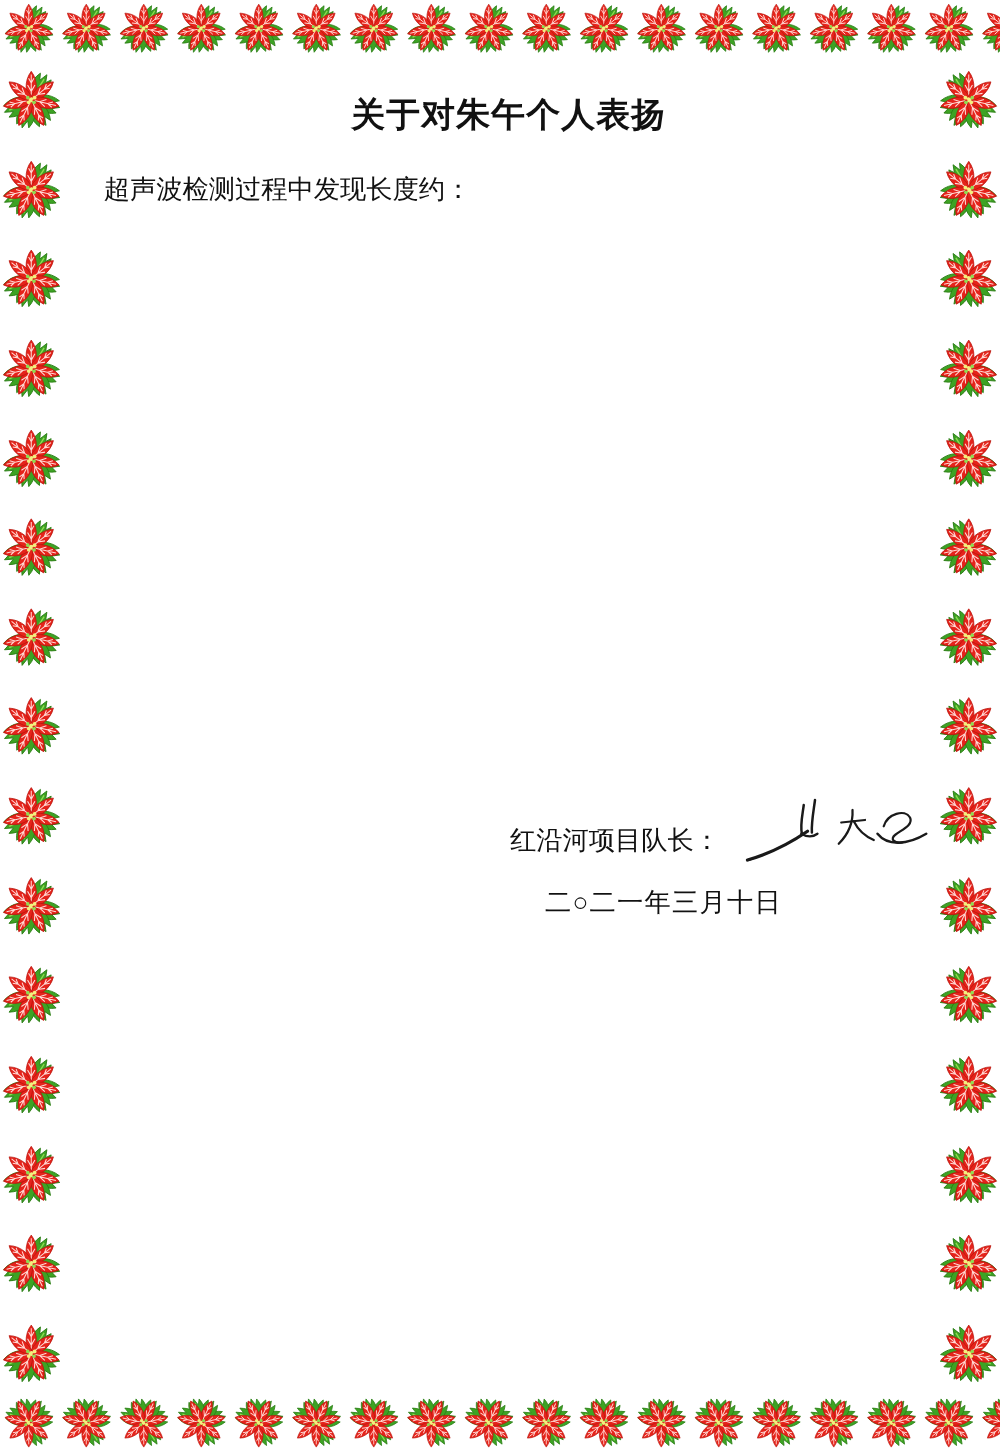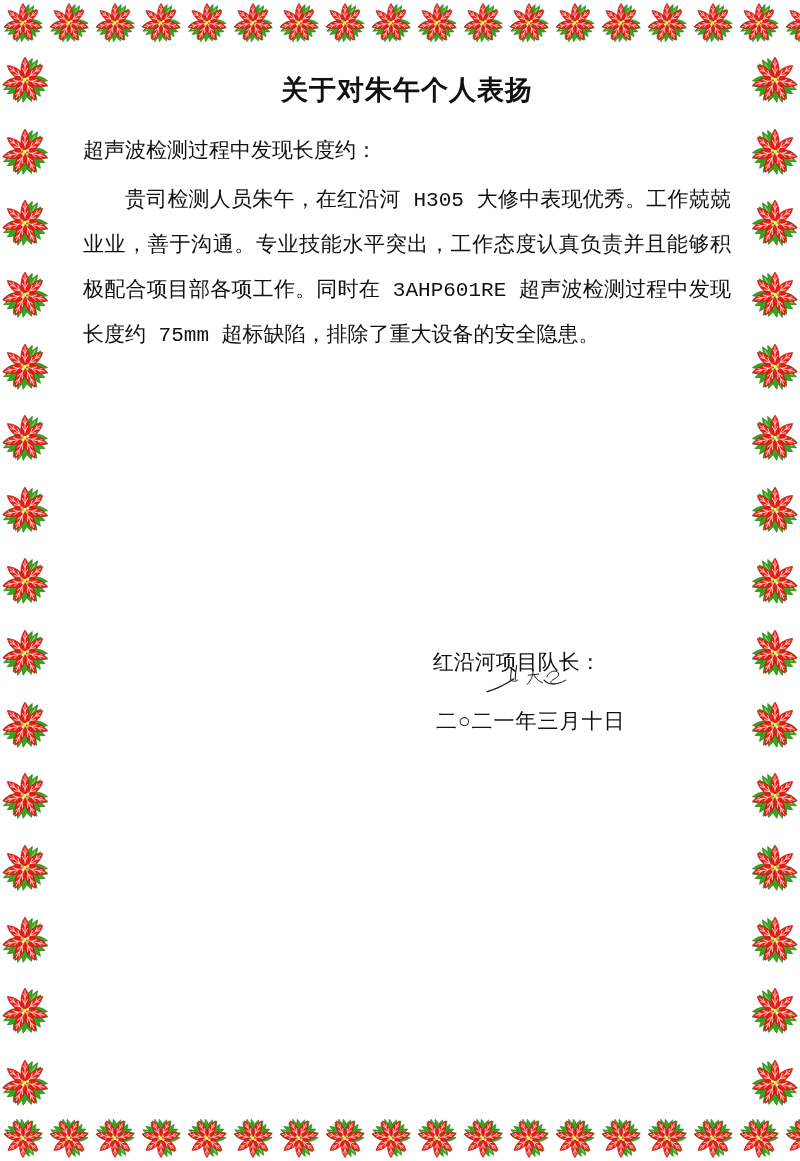--- a/index.html
+++ b/index.html
@@ -2,21 +2,21 @@
 <html style="--red: #e5231b; --red-dark: #b8150d; --vein: #ffd9d4; --leaf: #3da324; --leaf-dark: #2a7d14; --leaf-light: #8fdc52; --center: #f3ef7e; --ink: #111111; --paper: #ffffff;"><head>
 <meta charset="utf-8">
 <style>
   html,body { margin:0; padding:0; background:#ffffff; }
   .page {
     position:relative;
     width:800px; height:1161px;
     margin:0 auto;
     background:var(--paper,#ffffff);
     overflow:hidden;
-    font-family:Liberation Mono, monospace;
+    font-family:Liberation Sans, sans-serif;
     color:var(--ink,#111111);
   }
   
   .border-row {
     position:absolute; left:0; right:0; height:46px;
     display:flex; justify-content:space-between; align-items:flex-start;
   }
   .border-top { top:-1px; }
   .border-bottom { bottom:-1px; transform:scaleY(-1); }
   .border-col {
@@ -47,21 +47,21 @@
     font-size:21px; line-height:45px;
     text-align:justify;
     text-indent:2em;
   }
   .para + .para { margin-top:5px; }
   .closing {
     position:absolute; top:648px; left:325px;
     font-size:21px;
   }
   .sig-row {
-    display:flex; align-items:center; height:48px;flex-direction:column;
+    display:flex; align-items:center; height:48px;
   }
   .sig-label { white-space:nowrap; }
   .sig-svg { margin-left:18px; margin-top:-14px; }
   .date-line {
     margin-top:4px; line-height:45px;
     letter-spacing:1px;
     margin-left:28px;
   }
   .defs-svg { position:absolute; width:0; height:0; }
 </style>
@@ -309,21 +309,20 @@
       <svg viewBox="0 0 64 64" width="54" height="54">
         <use href="#poinsettia"></use>
       </svg>
     </div>
 
   <div class="content">
     <h1 class="title">关于对朱午个人表扬</h1>
 
     <div class="salutation">超声波检测过程中发现长度约：</div>
 
-    <p class="para">贵司检测人员朱午，在红沿河 H305 大修中表现优秀。工作兢兢业业，善于沟通。专业技能水平突出，工作态度认真负责并且能够积极配合项目部各项工作。同时在 3AHP601RE 超声波检测过程中发现长度约 75mm 超标缺陷，排除了重大设备的安全隐患。</p>
 
     <div class="closing">
       <div class="sig-row">
         <span class="sig-label">红沿河项目队长：</span>
         <svg class="sig-svg" width="150" height="62" viewBox="0 0 150 62" fill="none">
           <path d="M4 54 C18 50 36 42 52 31" stroke="#1a1a1a" stroke-width="2.6" stroke-linecap="round"></path>
           <path d="M4 54 C14 52 24 48 33 43 L5 55 Z" fill="#1a1a1a"></path>
           <path d="M49 10 C48 18 46 26 47.5 33" stroke="#1a1a1a" stroke-width="2" stroke-linecap="round"></path>
           <path d="M58 6 C57 14 55 24 55.5 32" stroke="#1a1a1a" stroke-width="2" stroke-linecap="round"></path>
           <path d="M47 33 C52 36 56 36 60 33" stroke="#1a1a1a" stroke-width="1.8" stroke-linecap="round"></path>

